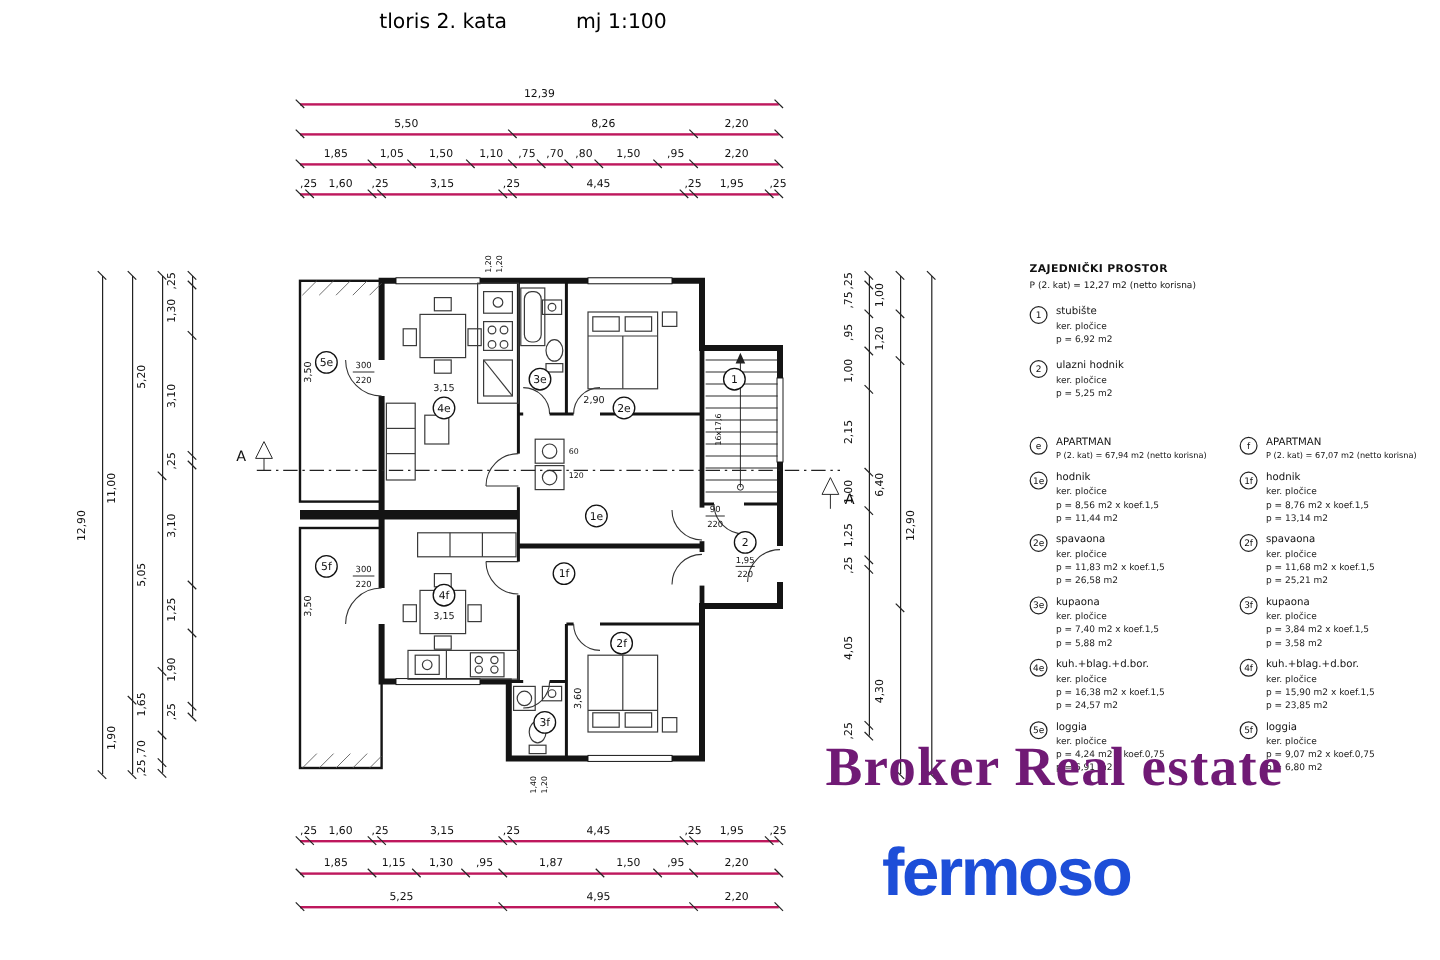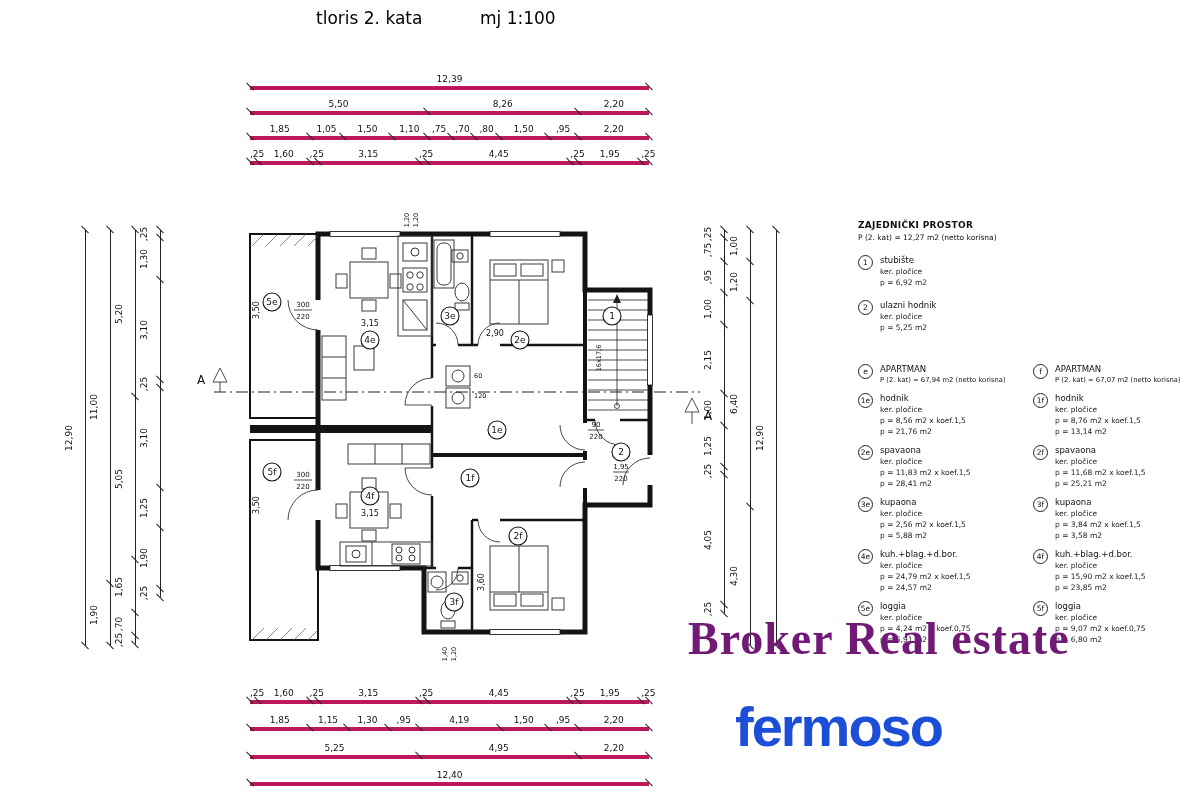--- a/index.html
+++ b/index.html
@@ -8,21 +8,21 @@
   svg{position:absolute;left:0;top:0;}
   svg text{font-family:"DejaVu Sans",sans-serif;fill:#111;}
 
   
   .title{position:absolute;top:8px;font-size:17px;color:#000;white-space:nowrap;}
   .title-main{left:316px;}
   .title-scale{left:480px;}
 
   
   .dimrow{position:absolute;display:flex;height:13px;}
-  .seg{position:relative;flex:0 0 auto;height:12px;border-bottom:4px solid #be185d;}
+  .seg{position:relative;flex:0 0 auto;height:12px;border-bottom:2px solid #be185d;}
   .seg::before,.seg:last-child::after{content:"";position:absolute;bottom:-1px;width:10px;height:1px;
       background:#222;transform:rotate(45deg);}
   .seg::before{left:-5px;}
   .seg:last-child::after{right:-5px;}
   .seg span{position:absolute;left:0;bottom:2px;width:100%;text-align:center;
       font-size:9px;white-space:nowrap;color:#111;}
 
   
   .dimcol{position:absolute;display:flex;flex-direction:column;width:10px;}
   .vseg{position:relative;flex:0 0 auto;width:8px;border-right:1px solid #222;}
@@ -203,21 +203,21 @@
       <div class="seg" style="width: 37.03px;">
         <span>1,15</span>
       </div>
       <div class="seg" style="width: 41.86px;">
         <span>1,30</span>
       </div>
       <div class="seg" style="width: 30.59px;">
         <span>,95</span>
       </div>
       <div class="seg" style="width: 80.5px;">
-        <span>4,19</span>
+        <span>1,87</span>
       </div>
       <div class="seg" style="width: 48.3px;">
         <span>1,50</span>
       </div>
       <div class="seg" style="width: 30.59px;">
         <span>,95</span>
       </div>
       <div class="seg" style="width: 70.84px;">
         <span>2,20</span>
       </div>
@@ -225,26 +225,20 @@
   <div class="dimrow" style="left:250px;top:743px">
 
   <div class="seg" style="width: 169.05px;">
         <span>5,25</span>
       </div>
       <div class="seg" style="width: 159.39px;">
         <span>4,95</span>
       </div>
       <div class="seg" style="width: 70.84px;">
         <span>2,20</span>
-      </div>
-    </div>
-  <div class="dimrow" style="left:250px;top:770px">
-
-  <div class="seg" style="width: 399.28px;">
-        <span>12,40</span>
       </div>
     </div>
 
   <div class="dimcol" style="left:152px;top:230px">
 
   <div class="vseg" style="height: 8.05px;">
         <span>,25</span>
       </div>
       <div class="vseg" style="height: 41.86px;">
         <span>1,30</span>
@@ -643,83 +637,83 @@
 
     <div>
 
         <div class="lg-roomrow">
           <div class="lg-roomcell">
             <div class="lg-circ">1e</div>
             <div>
               <div class="lg-name">hodnik</div>
               <div class="lg-sub">ker. pločice</div>
               <div class="lg-sub">p = 8,56 m2 x koef.1,5</div>
-              <div class="lg-sub">p = 21,76 m2</div>
+              <div class="lg-sub">p = 11,44 m2</div>
             </div>
           </div>
           <div class="lg-roomcell">
             <div class="lg-circ">1f</div>
             <div>
               <div class="lg-name">hodnik</div>
               <div class="lg-sub">ker. pločice</div>
               <div class="lg-sub">p = 8,76 m2 x koef.1,5</div>
               <div class="lg-sub">p = 13,14 m2</div>
             </div>
           </div>
         </div>
 
         <div class="lg-roomrow">
           <div class="lg-roomcell">
             <div class="lg-circ">2e</div>
             <div>
               <div class="lg-name">spavaona</div>
               <div class="lg-sub">ker. pločice</div>
               <div class="lg-sub">p = 11,83 m2 x koef.1,5</div>
-              <div class="lg-sub">p = 28,41 m2</div>
+              <div class="lg-sub">p = 26,58 m2</div>
             </div>
           </div>
           <div class="lg-roomcell">
             <div class="lg-circ">2f</div>
             <div>
               <div class="lg-name">spavaona</div>
               <div class="lg-sub">ker. pločice</div>
               <div class="lg-sub">p = 11,68 m2 x koef.1,5</div>
               <div class="lg-sub">p = 25,21 m2</div>
             </div>
           </div>
         </div>
 
         <div class="lg-roomrow">
           <div class="lg-roomcell">
             <div class="lg-circ">3e</div>
             <div>
               <div class="lg-name">kupaona</div>
               <div class="lg-sub">ker. pločice</div>
-              <div class="lg-sub">p = 2,56 m2 x koef.1,5</div>
+              <div class="lg-sub">p = 7,40 m2 x koef.1,5</div>
               <div class="lg-sub">p = 5,88 m2</div>
             </div>
           </div>
           <div class="lg-roomcell">
             <div class="lg-circ">3f</div>
             <div>
               <div class="lg-name">kupaona</div>
               <div class="lg-sub">ker. pločice</div>
               <div class="lg-sub">p = 3,84 m2 x koef.1,5</div>
               <div class="lg-sub">p = 3,58 m2</div>
             </div>
           </div>
         </div>
 
         <div class="lg-roomrow">
           <div class="lg-roomcell">
             <div class="lg-circ">4e</div>
             <div>
               <div class="lg-name">kuh.+blag.+d.bor.</div>
               <div class="lg-sub">ker. pločice</div>
-              <div class="lg-sub">p = 24,79 m2 x koef.1,5</div>
+              <div class="lg-sub">p = 16,38 m2 x koef.1,5</div>
               <div class="lg-sub">p = 24,57 m2</div>
             </div>
           </div>
           <div class="lg-roomcell">
             <div class="lg-circ">4f</div>
             <div>
               <div class="lg-name">kuh.+blag.+d.bor.</div>
               <div class="lg-sub">ker. pločice</div>
               <div class="lg-sub">p = 15,90 m2 x koef.1,5</div>
               <div class="lg-sub">p = 23,85 m2</div>

